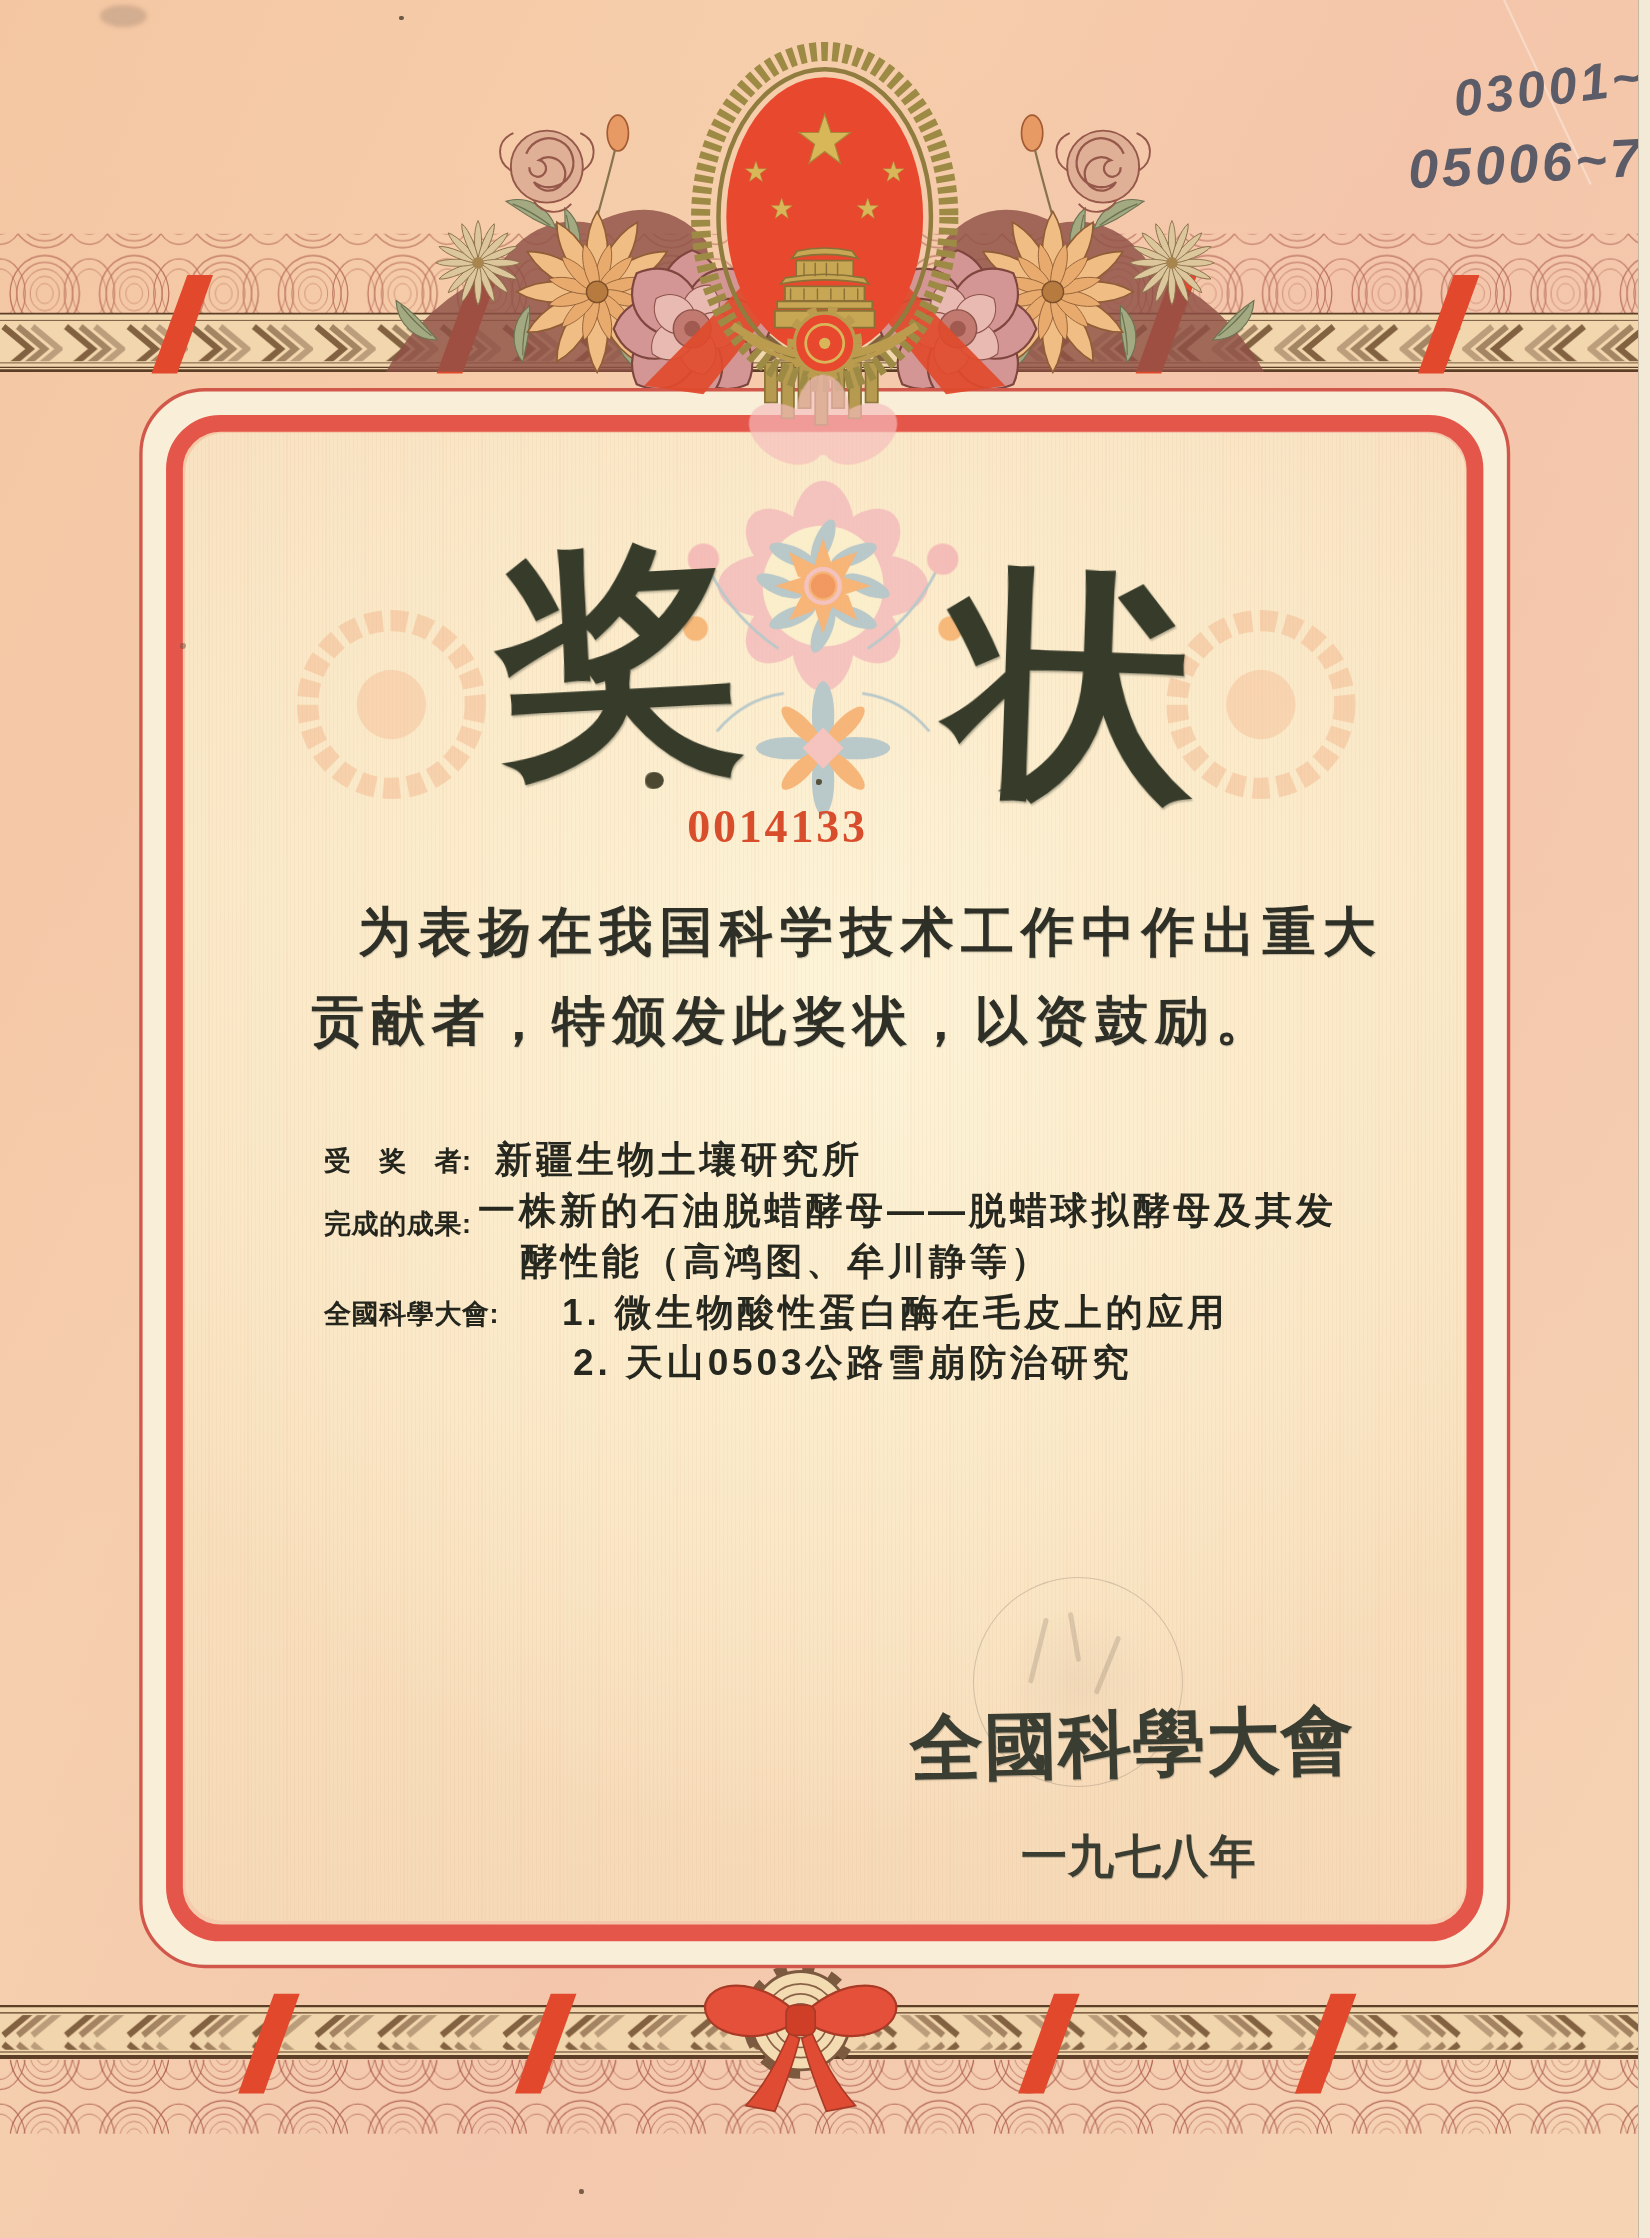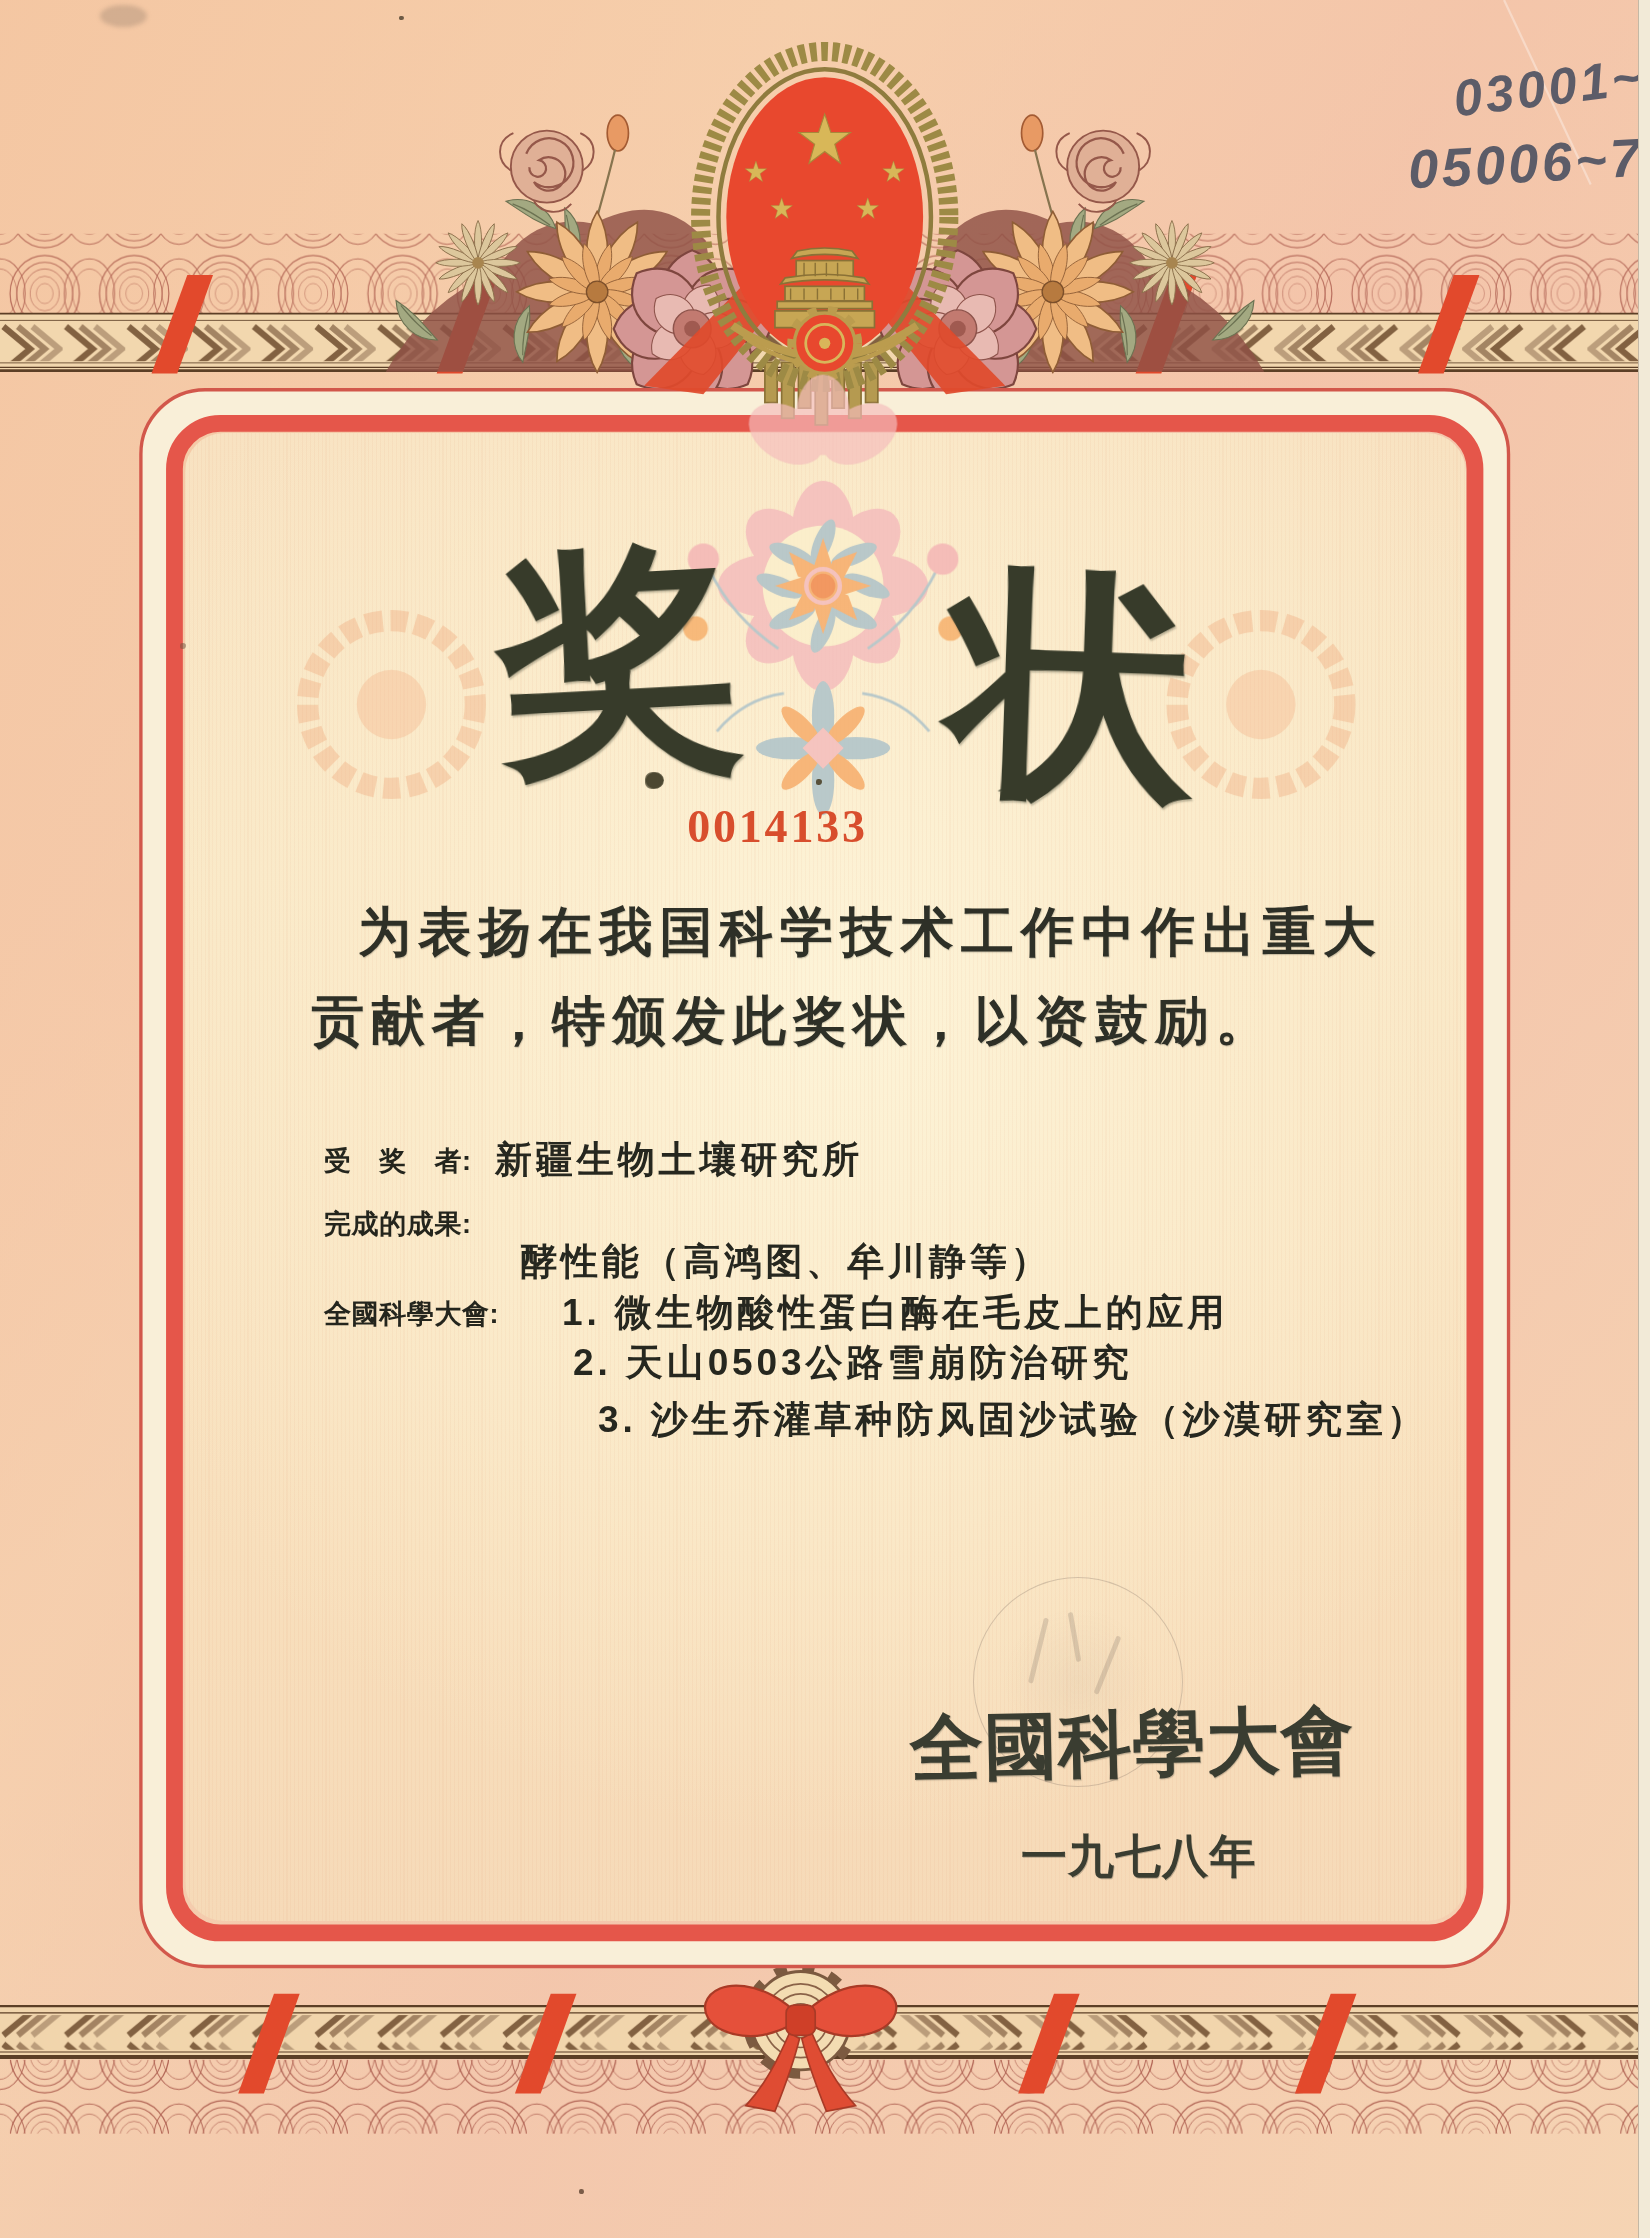--- a/index.html
+++ b/index.html
@@ -373,26 +373,26 @@
 
   <div class="txt serial" style="left:685px;top:804px;width:185px;text-align:center;">0014133</div>
 
   <div class="txt body-line" style="left:358px;top:905px;">为表扬在我国科学技术工作中作出重大</div>
   <div class="txt body-line" style="left:311px;top:994px;">贡献者，特颁发此奖状，以资鼓励。</div>
 
   <div class="txt flabel" style="left:324px;top:1148px;">受　奖　者:</div>
   <div class="txt fvalue" style="left:478px;top:1141px;margin-left:17px;">新疆生物土壤研究所</div>
 
   <div class="txt flabel" style="left:324px;top:1199px;margin-top:12px;">完成的成果:</div>
+  <div class="txt fvalue" style="left:478px;top:1192px;">一株新的石油脱蜡酵母——脱蜡球拟酵母及其发</div>
   <div class="txt fvalue" style="left:520px;top:1243px;">酵性能（高鸿图、牟川静等）</div>
 
   <div class="txt flabel" style="left:324px;top:1301px;">全國科學大會:</div>
   <div class="txt fvalue" style="left:562px;top:1294px;">1. 微生物酸性蛋白酶在毛皮上的应用</div>
   <div class="txt fvalue" style="left:573px;top:1344px;">2. 天山0503公路雪崩防治研究</div>
-  <div class="txt fvalue" style="left:598px;top:1401px;">3. 沙生乔灌草种防风固沙试验（沙漠研究室）</div>
 
   <div class="seal">
     <i style="left:62px;top:39px;width:4.5px;height:67px;transform:rotate(14deg);"></i>
     <i style="left:98px;top:34px;width:4.5px;height:50px;transform:rotate(-10deg);"></i>
     <i style="left:131px;top:56px;width:4.5px;height:62px;transform:rotate(22deg);"></i>
   </div>
 
   <div class="txt issuer" style="left:910px;top:1707px;">全國科學大會</div>
   <div class="txt year" style="left:1021px;top:1833px;">一九七八年</div>
 

